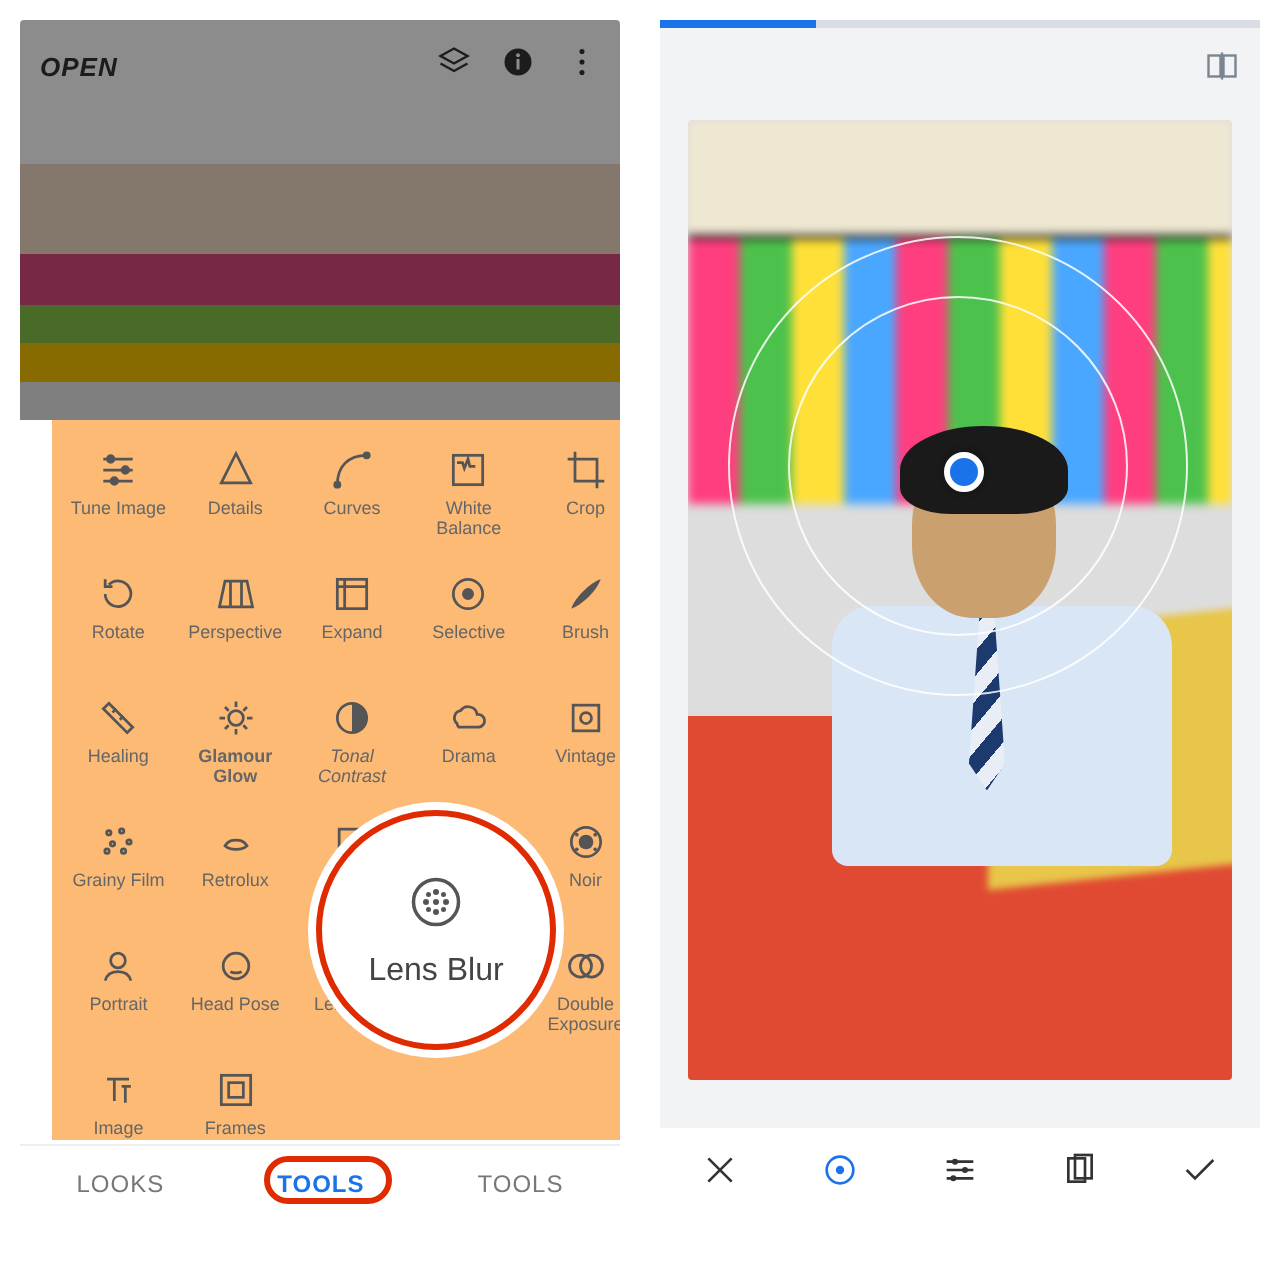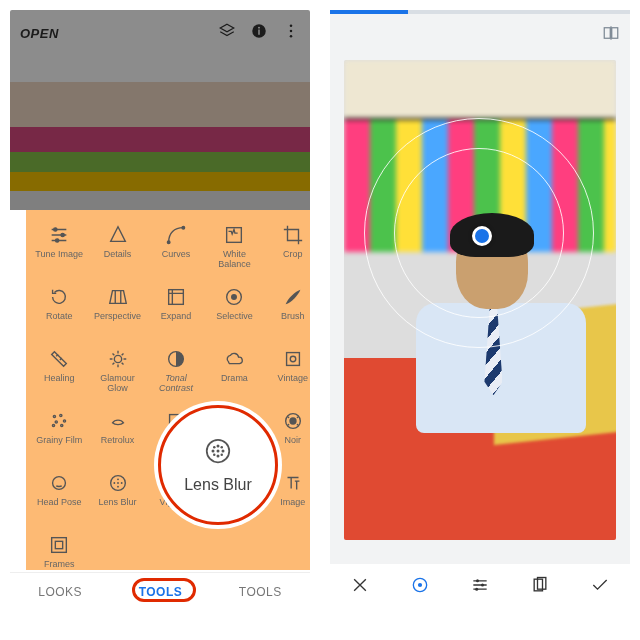--- a/index.html
+++ b/index.html
@@ -160,21 +160,21 @@
               <path d="M7 4l13 13-3 3L4 7z"></path>
               <path d="M9 9l2-2M13 13l2-2"></path>
             </svg>
             <span class="tool-label">Healing</span>
           </div>
         <div class="tool">
             <svg viewBox="0 0 24 24">
               <circle cx="12" cy="12" r="4"></circle>
               <path d="M12 3v3M12 18v3M3 12h3M18 12h3M6 6l2 2M16 16l2 2M18 6l-2 2M8 16l-2 2"></path>
             </svg>
-            <span class="tool-label" style="white-space: pre-line;">Glamour
+            <span class="tool-label" style="white-space: pre-line; font-weight: bold;">Glamour
 Glow</span>
           </div>
         <div class="tool">
             <svg viewBox="0 0 24 24">
               <circle cx="12" cy="12" r="8"></circle>
               <path d="M12 4a8 8 0 0 1 0 16z" fill="#555" stroke="none"></path>
             </svg>
             <span class="tool-label" style="white-space: pre-line; font-style: italic;">Tonal
 Contrast</span>
           </div>
@@ -228,20 +228,27 @@
         <div class="tool">
             <svg viewBox="0 0 24 24">
               <circle cx="12" cy="12" r="8"></circle>
               <circle cx="12" cy="12" r="4" fill="#555" stroke="none"></circle>
               <circle cx="7" cy="8" r="1" fill="#555" stroke="none"></circle>
               <circle cx="17" cy="8" r="1" fill="#555" stroke="none"></circle>
               <circle cx="7" cy="16" r="1" fill="#555" stroke="none"></circle>
               <circle cx="17" cy="16" r="1" fill="#555" stroke="none"></circle>
             </svg>
             <span class="tool-label">Noir</span>
+          </div>
+        <div class="tool">
+            <svg viewBox="0 0 24 24">
+              <circle cx="12" cy="9" r="4"></circle>
+              <path d="M5 20c1-4 4-5 7-5s6 1 7 5"></path>
+            </svg>
+            <span class="tool-label">Portrait</span>
           </div>
         <div class="tool">
             <svg viewBox="0 0 24 24">
               <circle cx="12" cy="12" r="7"></circle>
               <path d="M9 10h.01M15 10h.01M9 15c1 1 5 1 6 0"></path>
             </svg>
             <span class="tool-label">Head Pose</span>
           </div>
         <div class="tool">
             <svg viewBox="0 0 24 24">

